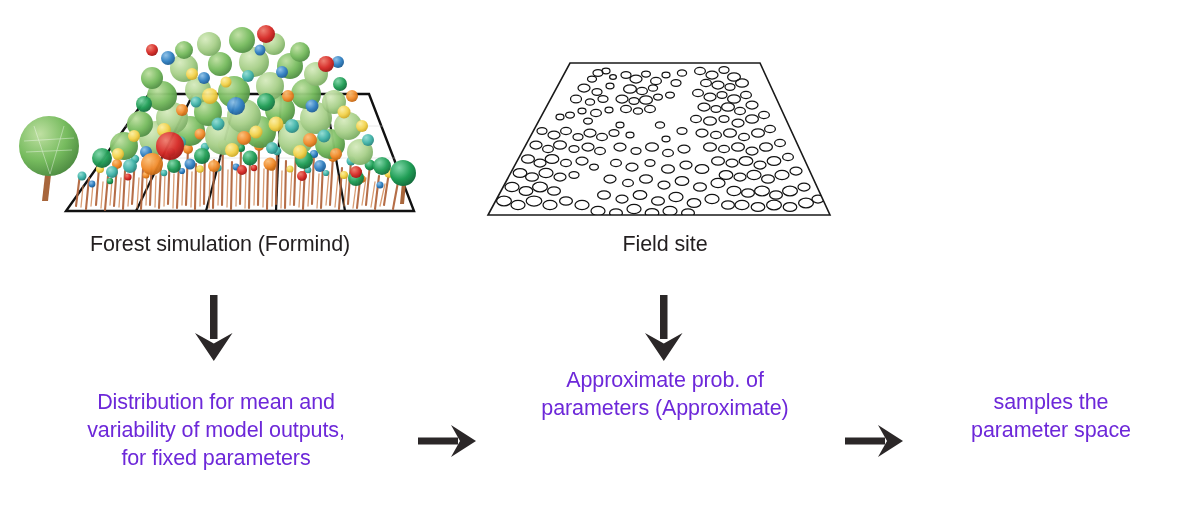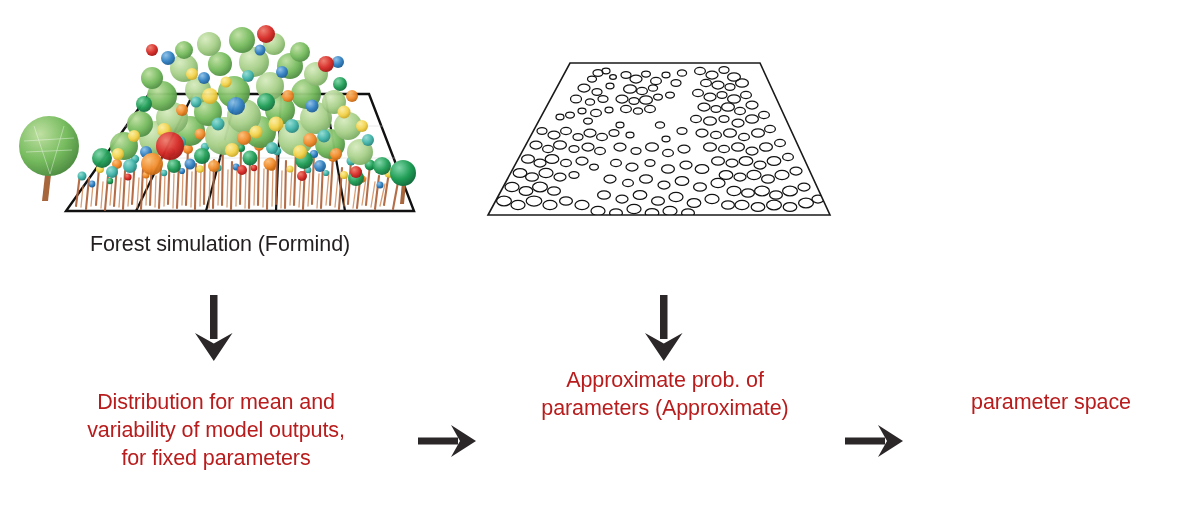--- a/index.html
+++ b/index.html
@@ -44,21 +44,21 @@
   }
   #caption-forest { left: 0px; top: 231px; width: 440px; }
   #caption-field  { left: 500px; top: 231px; width: 330px; }
 
   
   .textblock {
     position: absolute;
     text-align: center;
     font-size: 21.5px;
     line-height: 1.30;
-    color: #b91c1c;
+    color: #6d28d9;
     letter-spacing: -0.1px;
   }
   .textblock .line { display: block; white-space: nowrap; }
 
   #block-distribution {
     left: 30px; top: 389px; width: 372px;
   }
   #block-likelihood {
     left: 466px; top: 367px; width: 398px;
   }
@@ -553,20 +553,21 @@
         <ellipse cx="124" cy="112" rx="4.4" ry="3"></ellipse>
           <ellipse cx="196" cy="84" rx="4" ry="2.8"></ellipse>
         <ellipse cx="60" cy="66" rx="4.4" ry="3"></ellipse>
           <ellipse cx="90" cy="62" rx="4" ry="2.8"></ellipse>
       </g>
     </svg>
   </div>
 
   <div class="caption" id="caption-forest">Forest simulation (Formind)</div>
 
+  <div class="caption" id="caption-field">Field site</div>
 
   <div class="arrow" id="arrow-down-left">
     <svg width="56" height="68" viewBox="0 0 56 68" xmlns="http://www.w3.org/2000/svg">
       <rect x="24" y="0" width="7.5" height="44" fill="#2b2728"></rect>
       <path d="M9,38 L27.8,66 L46.5,38 L27.8,48.5 Z" fill="#2b2728"></path>
     </svg>
   </div>
 
   <div class="arrow" id="arrow-down-mid">
     <svg width="56" height="68" viewBox="0 0 56 68" xmlns="http://www.w3.org/2000/svg">
@@ -594,16 +595,17 @@
     <span class="line">variability of model outputs,</span>
     <span class="line">for fixed parameters</span>
   </div>
 
   <div class="textblock" id="block-likelihood">
     <span class="line">Approximate prob. of</span>
     <span class="line">parameters (Approximate)</span>
   </div>
 
   <div class="textblock" id="block-mcmc">
+    <span class="line">samples the</span>
     <span class="line">parameter space</span>
   </div>
 
 </div>
 
 </body></html>

